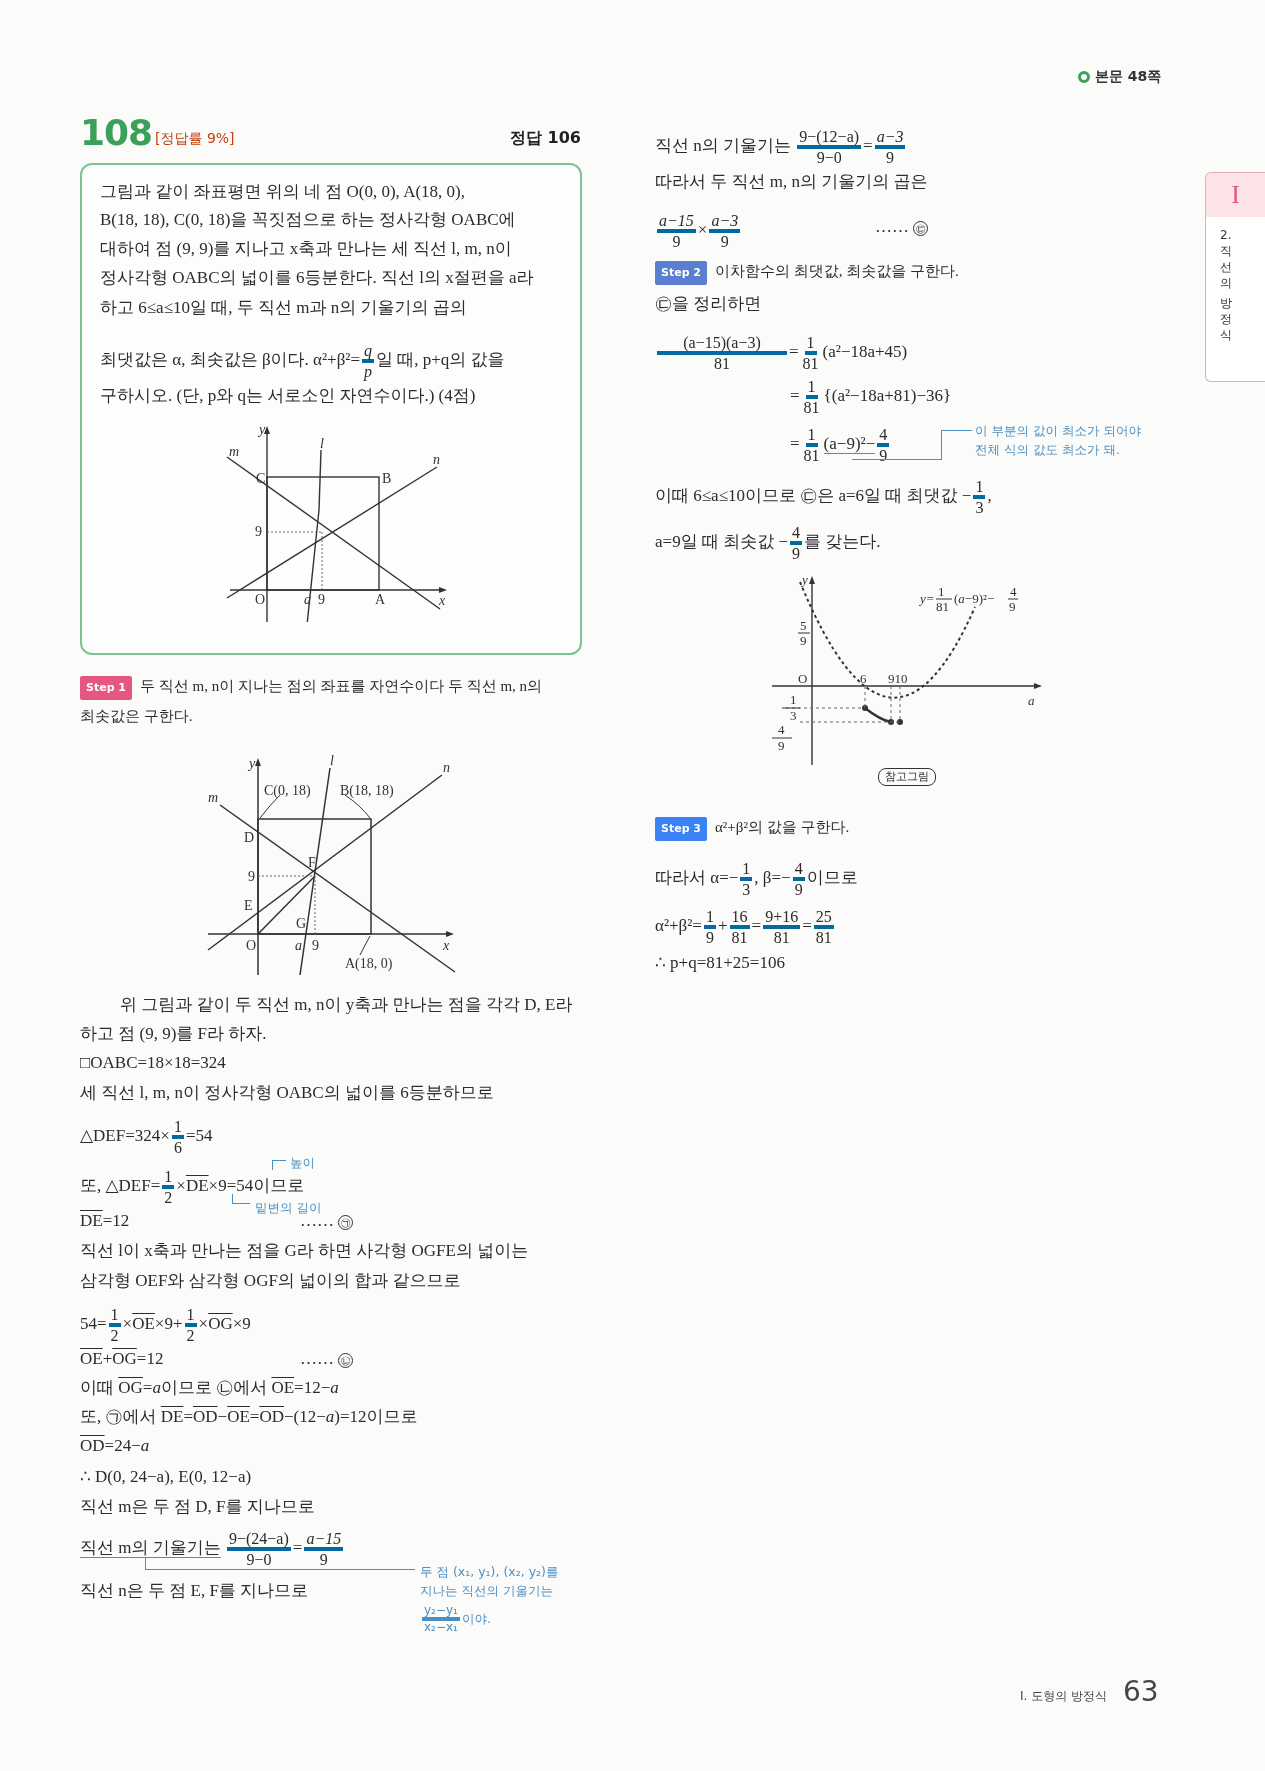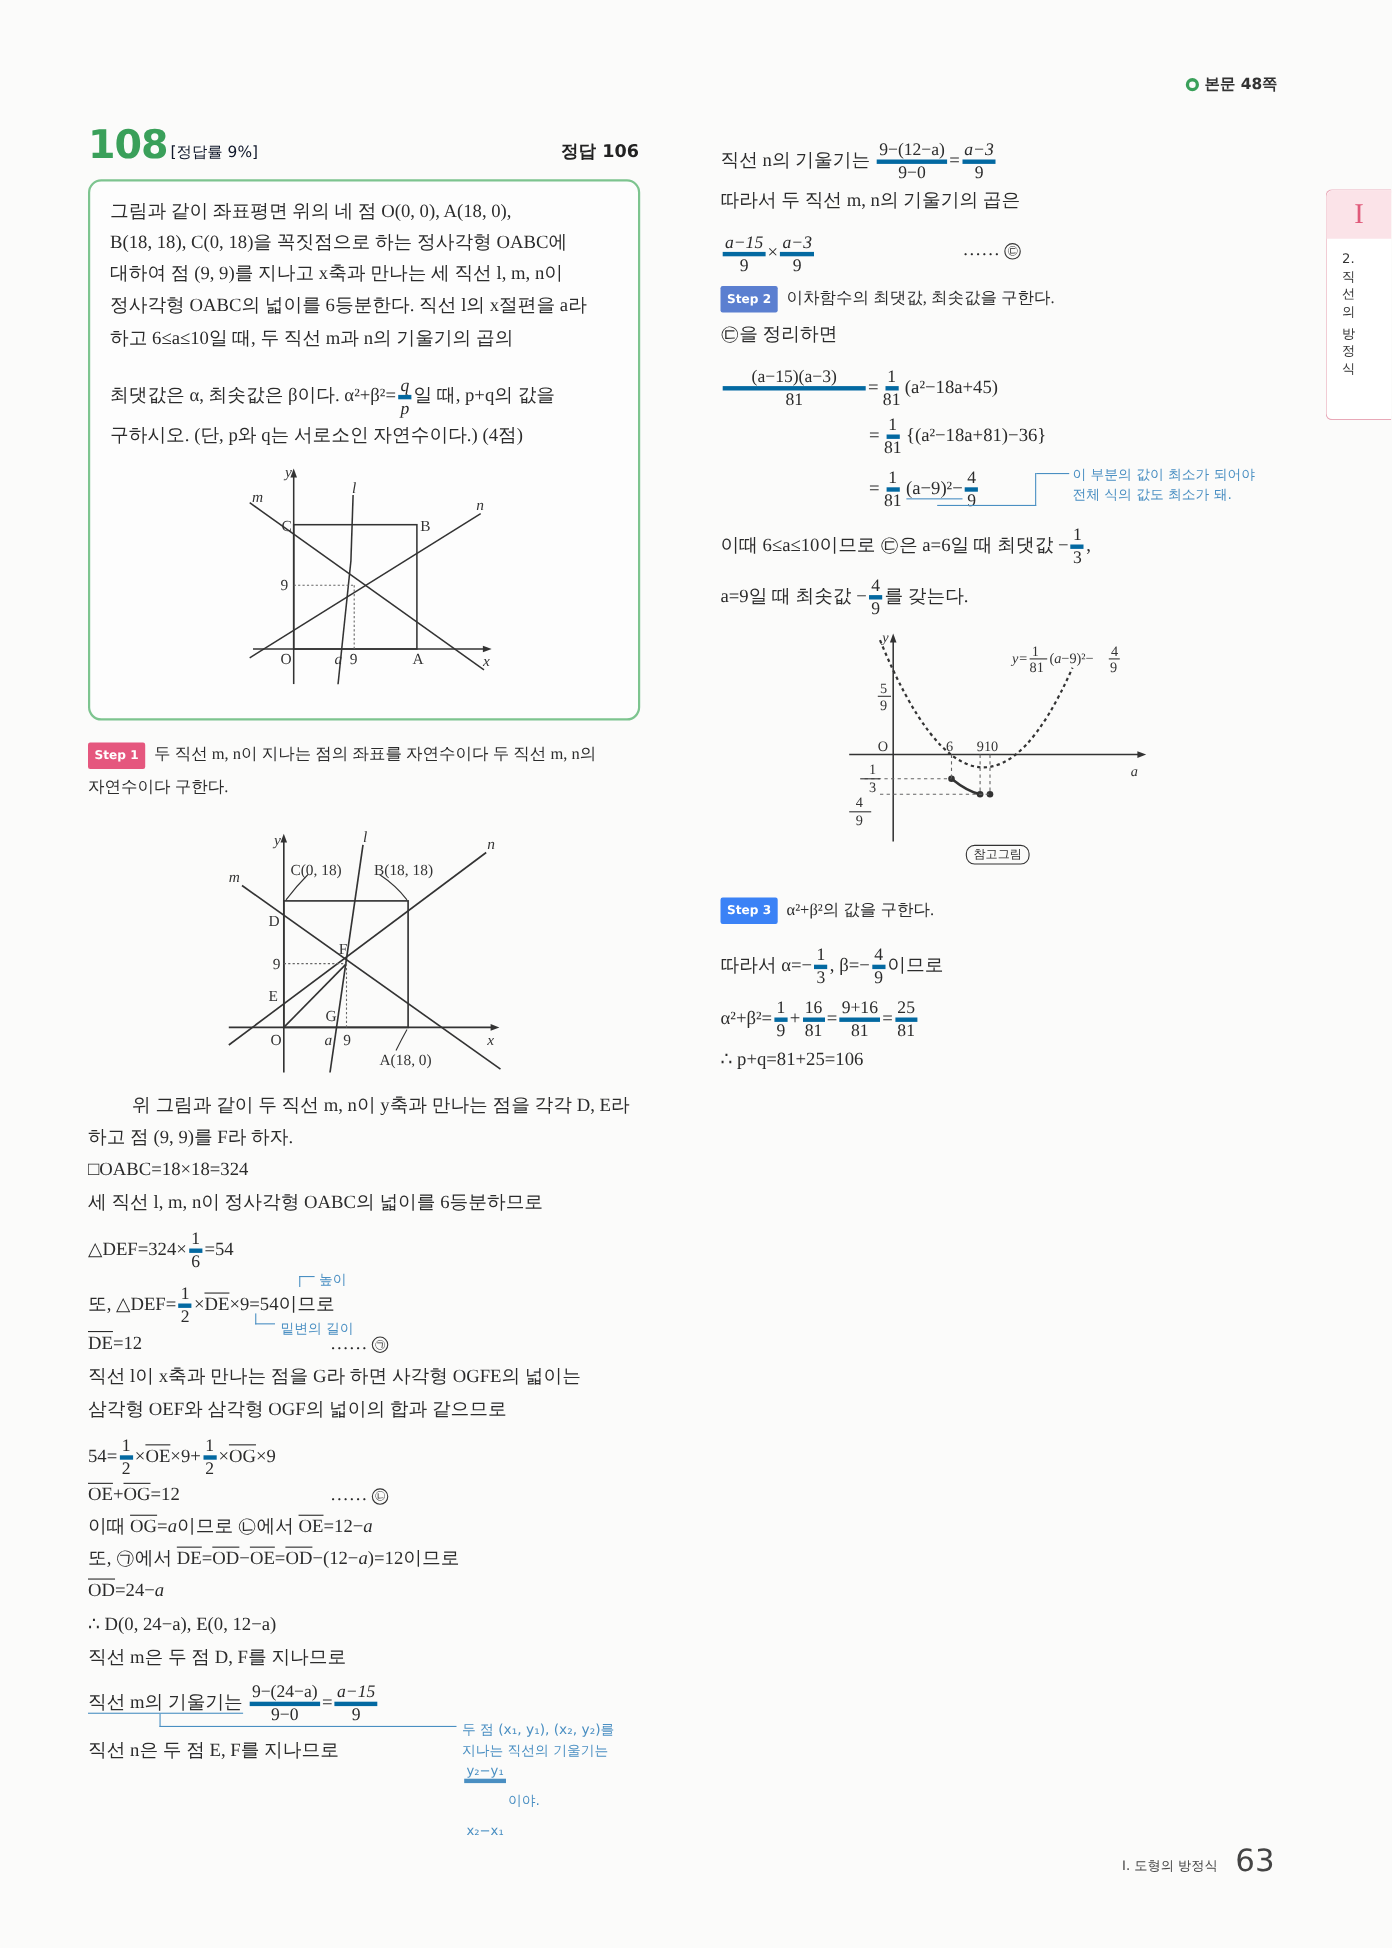--- a/index.html
+++ b/index.html
@@ -34,21 +34,21 @@
       <div>선</div>
       <div>의</div>
       <div style="height:4px"></div>
       <div>방</div>
       <div>정</div>
       <div>식</div>
   </div>
 </div>
 
 <div class="abs sans" style="left:80px;top:112px;font-size:36px;font-weight:bold;color:#3aa05a;letter-spacing:-1px;">108</div>
-<div class="abs sans" style="left:155px;top:130px;font-size:14px;color:#0f172a;">[정답률 9%]</div>
+<div class="abs sans" style="left:155px;top:130px;font-size:14px;color:#c2410c;">[정답률 9%]</div>
 <div class="abs sans" style="left:510px;top:128px;font-size:16px;font-weight:bold;color:#222;">정답 106</div>
 
 <div class="abs" style="left:80px;top:163px;width:502px;height:492px;border:2px solid #7dc48f;border-radius:12px;background:#fdfdfd;"></div>
 <div class="line" style="left:100px;top:181px;">그림과 같이 좌표평면 위의 네 점 O(0, 0), A(18, 0),</div>
 <div class="line" style="left:100px;top:209px;">B(18, 18), C(0, 18)을 꼭짓점으로 하는 정사각형 OABC에</div>
 <div class="line" style="left:100px;top:238px;">대하여 점 (9, 9)를 지나고 x축과 만나는 세 직선 l, m, n이</div>
 <div class="line" style="left:100px;top:267px;">정사각형 OABC의 넓이를 6등분한다. 직선 l의 x절편을 a라</div>
 <div class="line" style="left:100px;top:297px;">하고 6≤a≤10일 때, 두 직선 m과 n의 기울기의 곱의</div>
 <div class="line" style="left:100px;top:342px;">
   <span>최댓값은 α, 최솟값은 β이다. α²+β²=</span><span class="frac">
@@ -86,21 +86,21 @@
     <text x="218" y="42" font-style="italic">n</text>
     <text x="103" y="182">9</text>
     <text x="40" y="114">9</text>
     <text x="89" y="182" font-style="italic">a</text>
   </g>
 </svg>
 
 <div class="line sans" style="left:80px;top:675px;font-size:15px;">
   <span class="step" style="background:#e5577e;">Step 1</span><span>두 직선 m, n이 지나는 점의 좌표를 자연수이다 두 직선 m, n의</span>
 </div>
-<div class="line sans" style="left:80px;top:705px;font-size:15px;">자연수이다 구한다.</div>
+<div class="line sans" style="left:80px;top:705px;font-size:15px;">최솟값은 구한다.</div>
 
 <svg class="abs" style="left:200px;top:750px;" width="270" height="230" viewBox="0 0 270 230">
   <g stroke="#333" stroke-width="1.5" fill="none">
     <line x1="58" y1="225" x2="58" y2="12"></line>
     <line x1="8" y1="184" x2="250" y2="184"></line>
     <rect x="58" y="69" width="113" height="115"></rect>
     <line x1="20" y1="55" x2="255" y2="222"></line>
     <line x1="8" y1="200" x2="242" y2="25"></line>
     <line x1="130" y1="18" x2="100" y2="225"></line>
     <line x1="58" y1="184" x2="115" y2="126"></line>
@@ -187,21 +187,21 @@
     </span>=<span class="frac">
       <span class="num it">a−15</span>
       <span class="den">9</span>
     </span>
 </div>
 <div class="abs" style="left:145px;top:1558px;width:270px;height:12px;border-left:1px solid #4a8fc2;border-bottom:1px solid #4a8fc2;"></div>
 <div class="line" style="left:80px;top:1580px;">직선 n은 두 점 E, F를 지나므로</div>
 <div class="note abs" style="left:420px;top:1562px;">
   <div>두 점 (x₁, y₁), (x₂, y₂)를</div>
   <div>지나는 직선의 기울기는</div>
-  <div style="margin-top:4px;"><span class="frac small" style="color:#4a8fc2;gap:37px;">
+  <div style="margin-top:4px;"><span class="frac small" style="color:#4a8fc2;">
         <span class="num" style="border-color:#4a8fc2;">y₂−y₁</span>
         <span class="den">x₂−x₁</span>
       </span><span>이야.</span></div>
 </div>
 
 <div class="line" style="left:655px;top:128px;">
   <span>직선 n의 기울기는</span> <span class="frac">
       <span class="num">9−(12−a)</span>
       <span class="den">9−0</span>
     </span>=<span class="frac">

